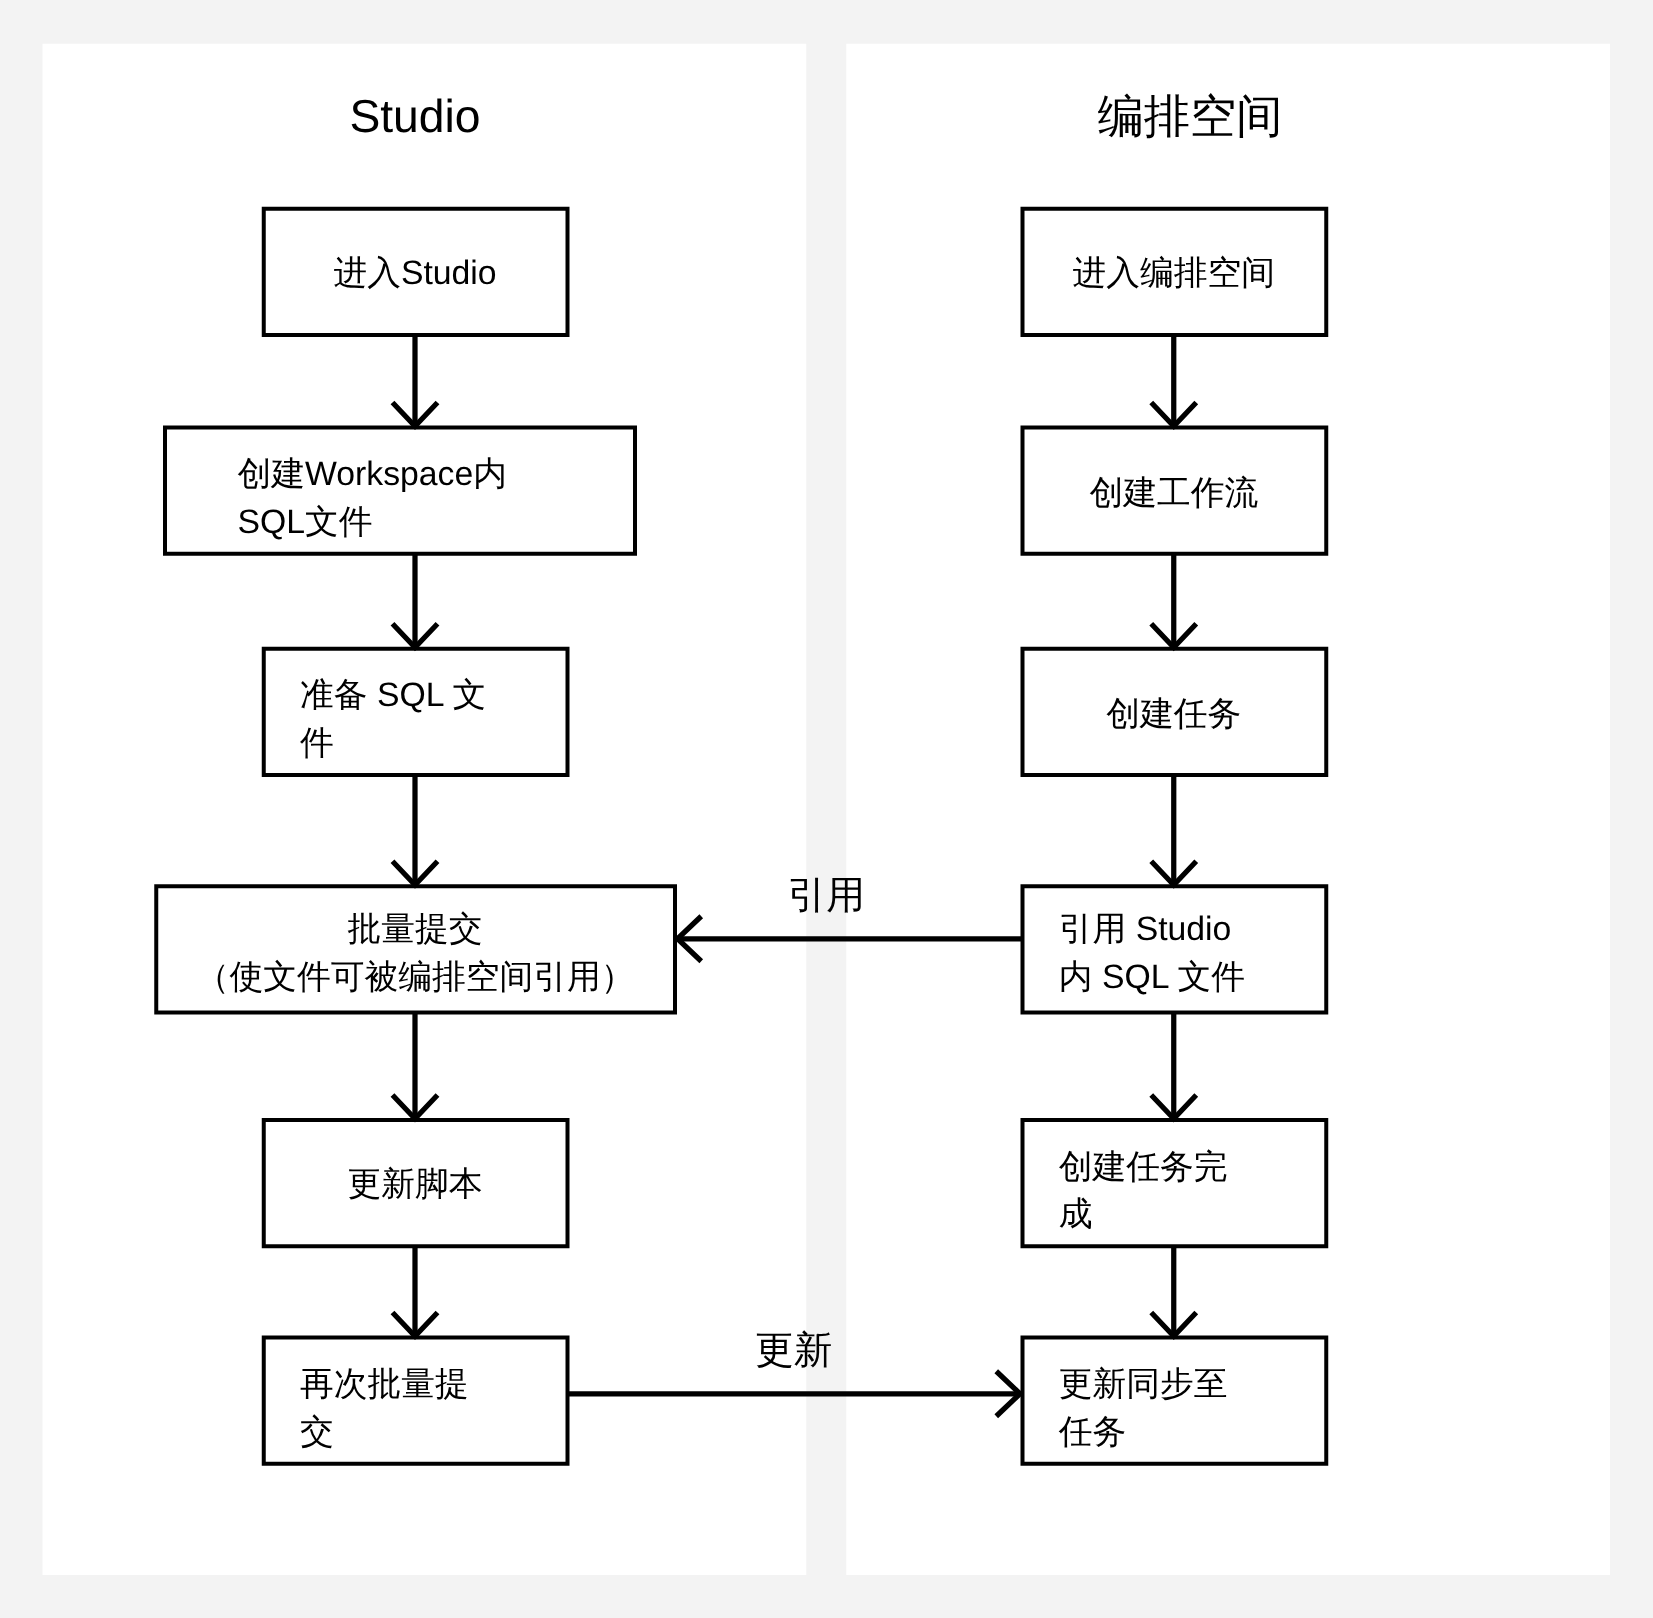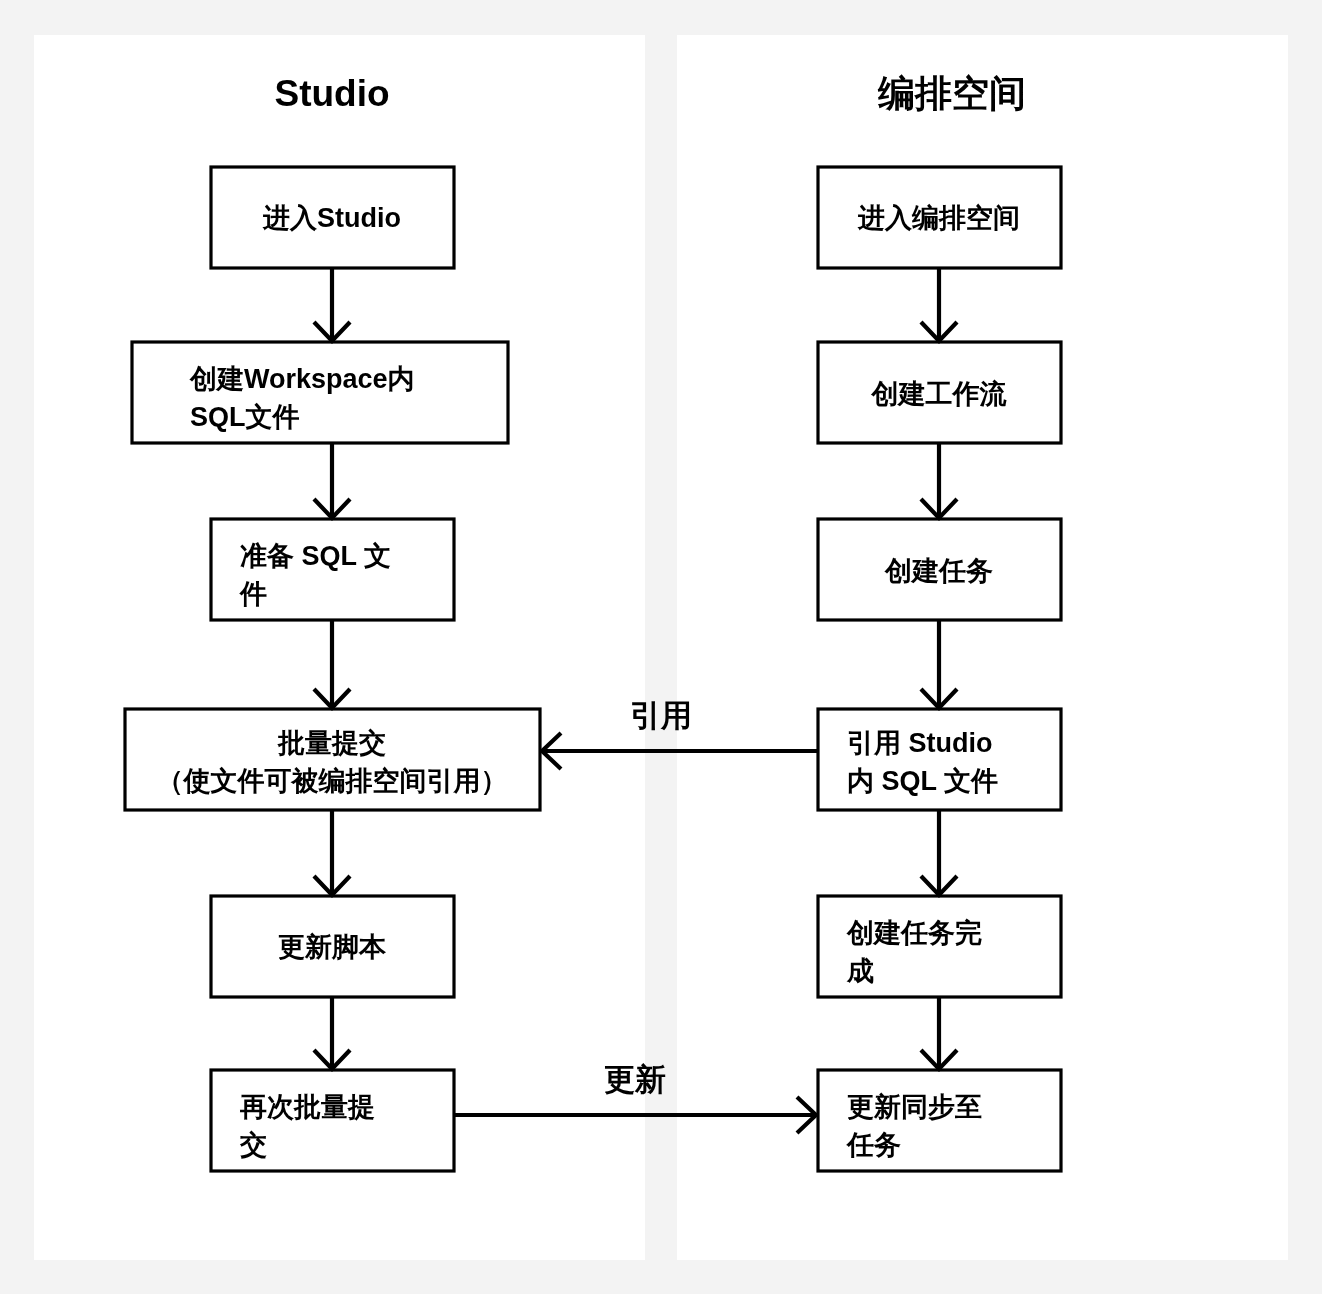--- a/index.html
+++ b/index.html
@@ -10,21 +10,20 @@
     width: 1322px;
     height: 1294px;
     overflow: hidden;
     font-family: "Liberation Sans", "DejaVu Sans", sans-serif;
   }
   #root {
     position: relative;
     width: 1322px;
     height: 1294px;
     background: #f3f3f3;
-    font-weight: bold;
   }
   .panel {
     position: absolute;
     background: #ffffff;
   }
   #panel-left  { left: 34px;  top: 35px; width: 611px; height: 1225px; }
   #panel-right { left: 677px; top: 35px; width: 611px; height: 1225px; }
 
   #flow-svg {
     position: absolute;

